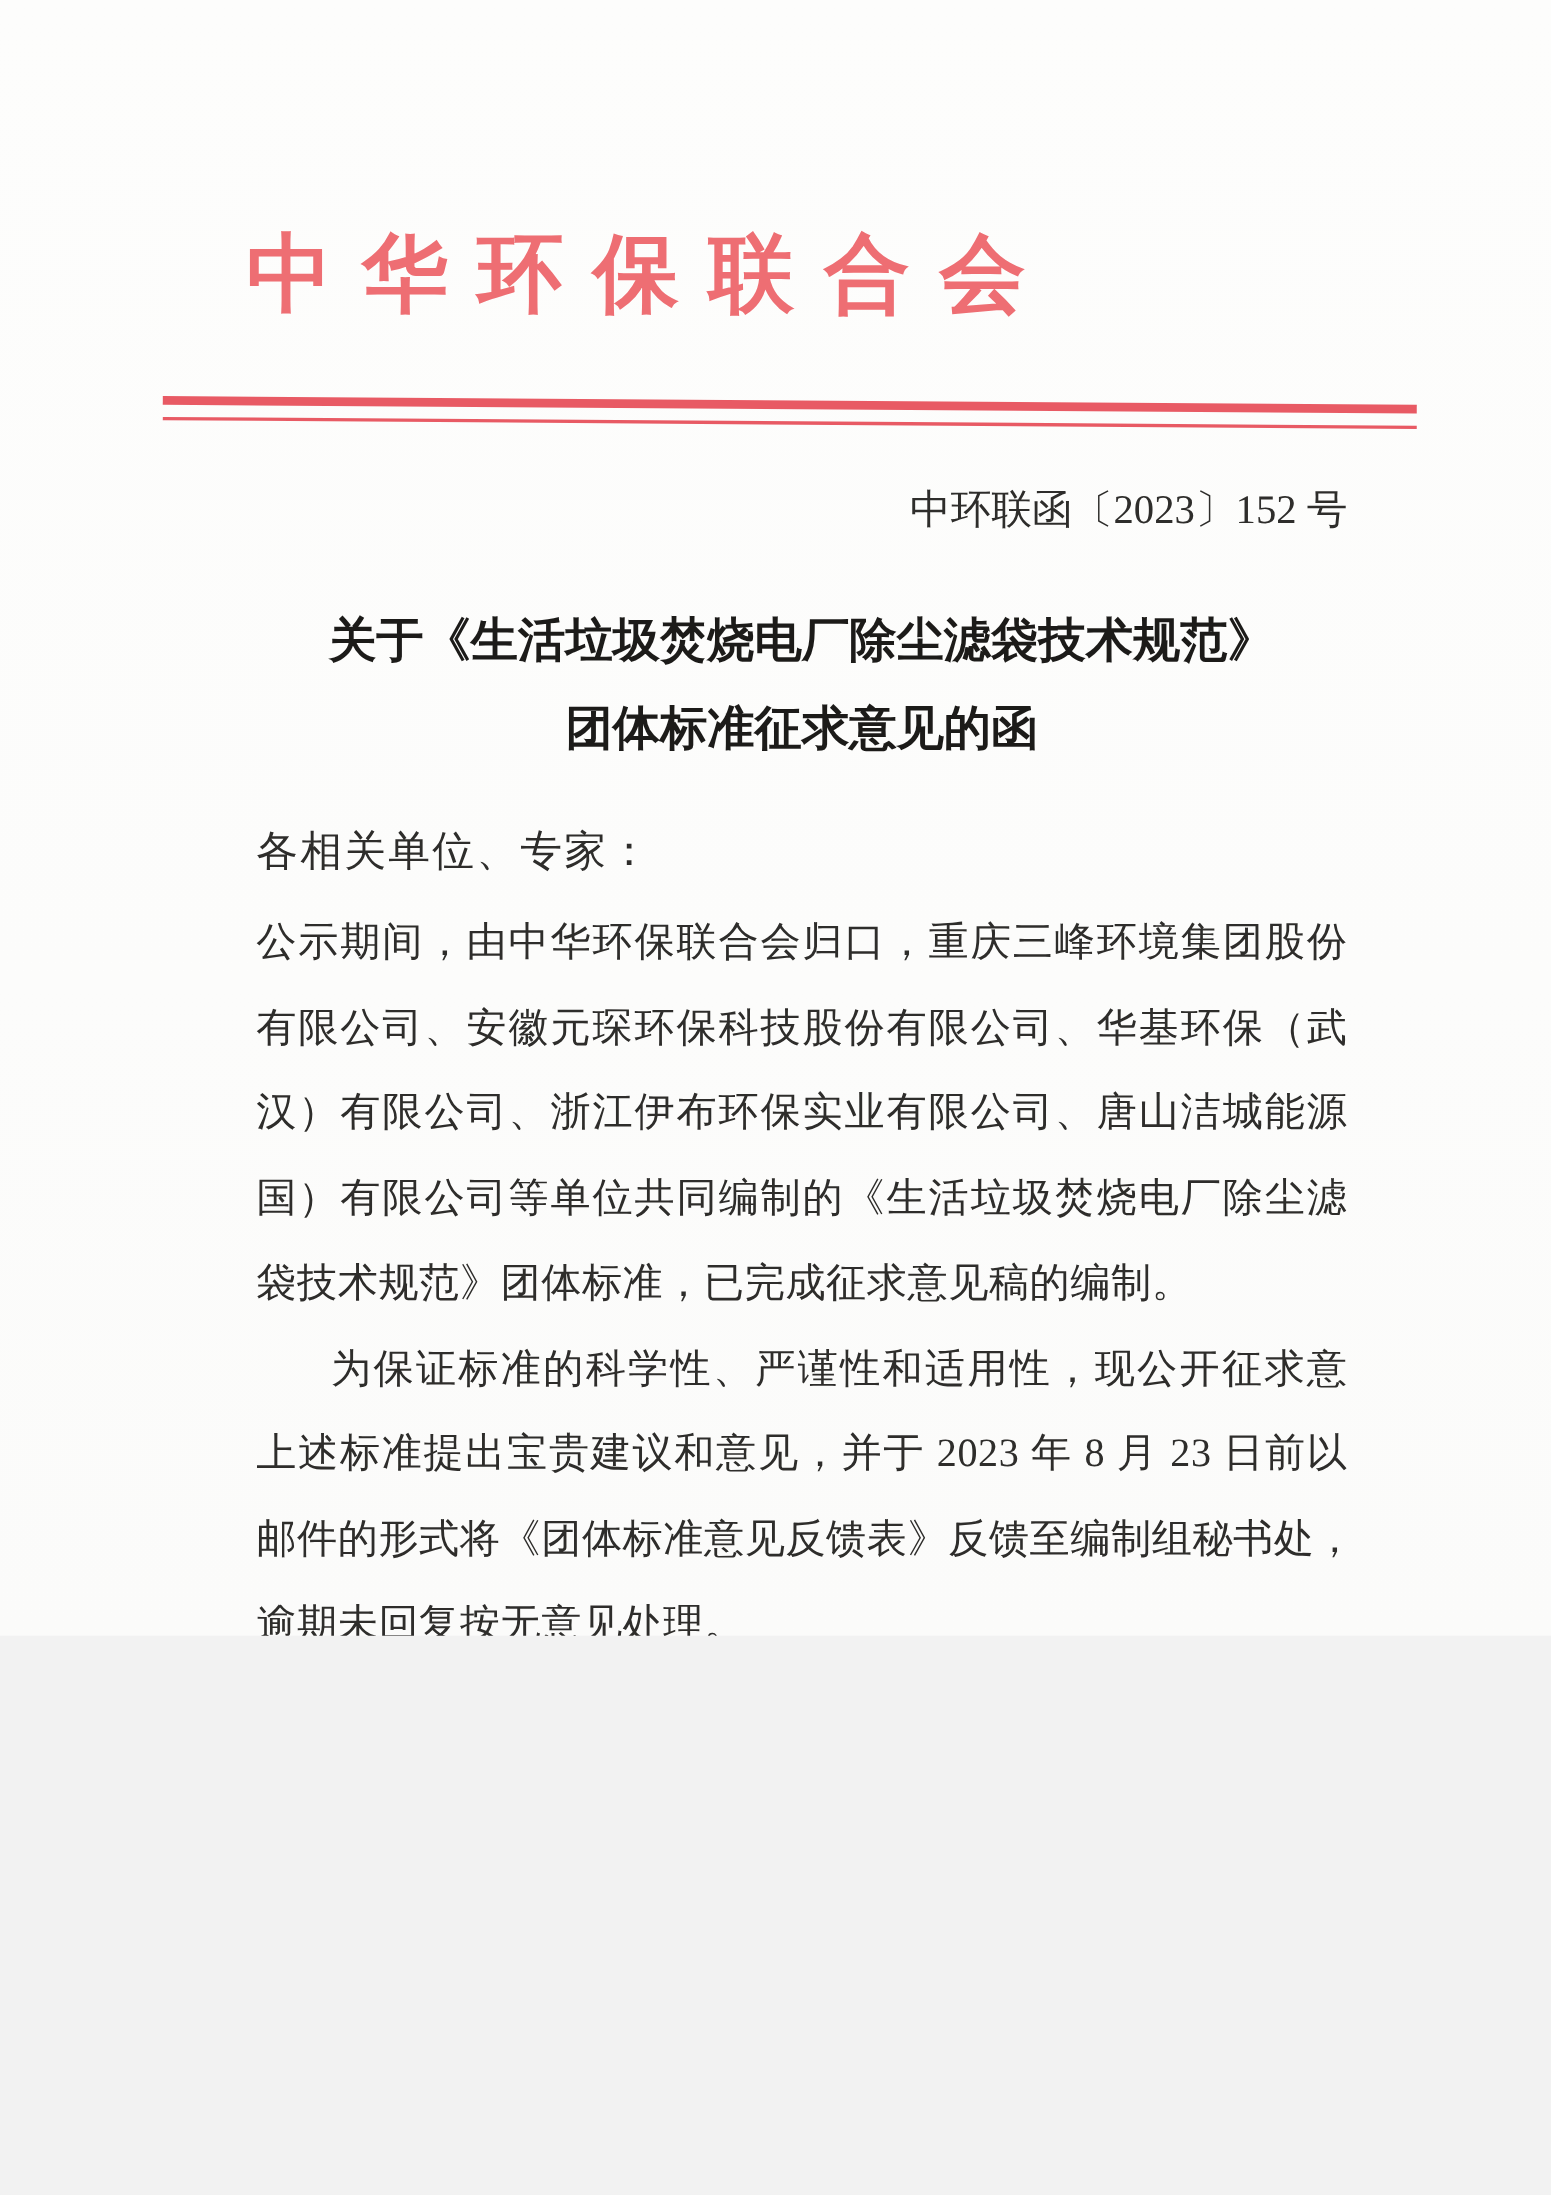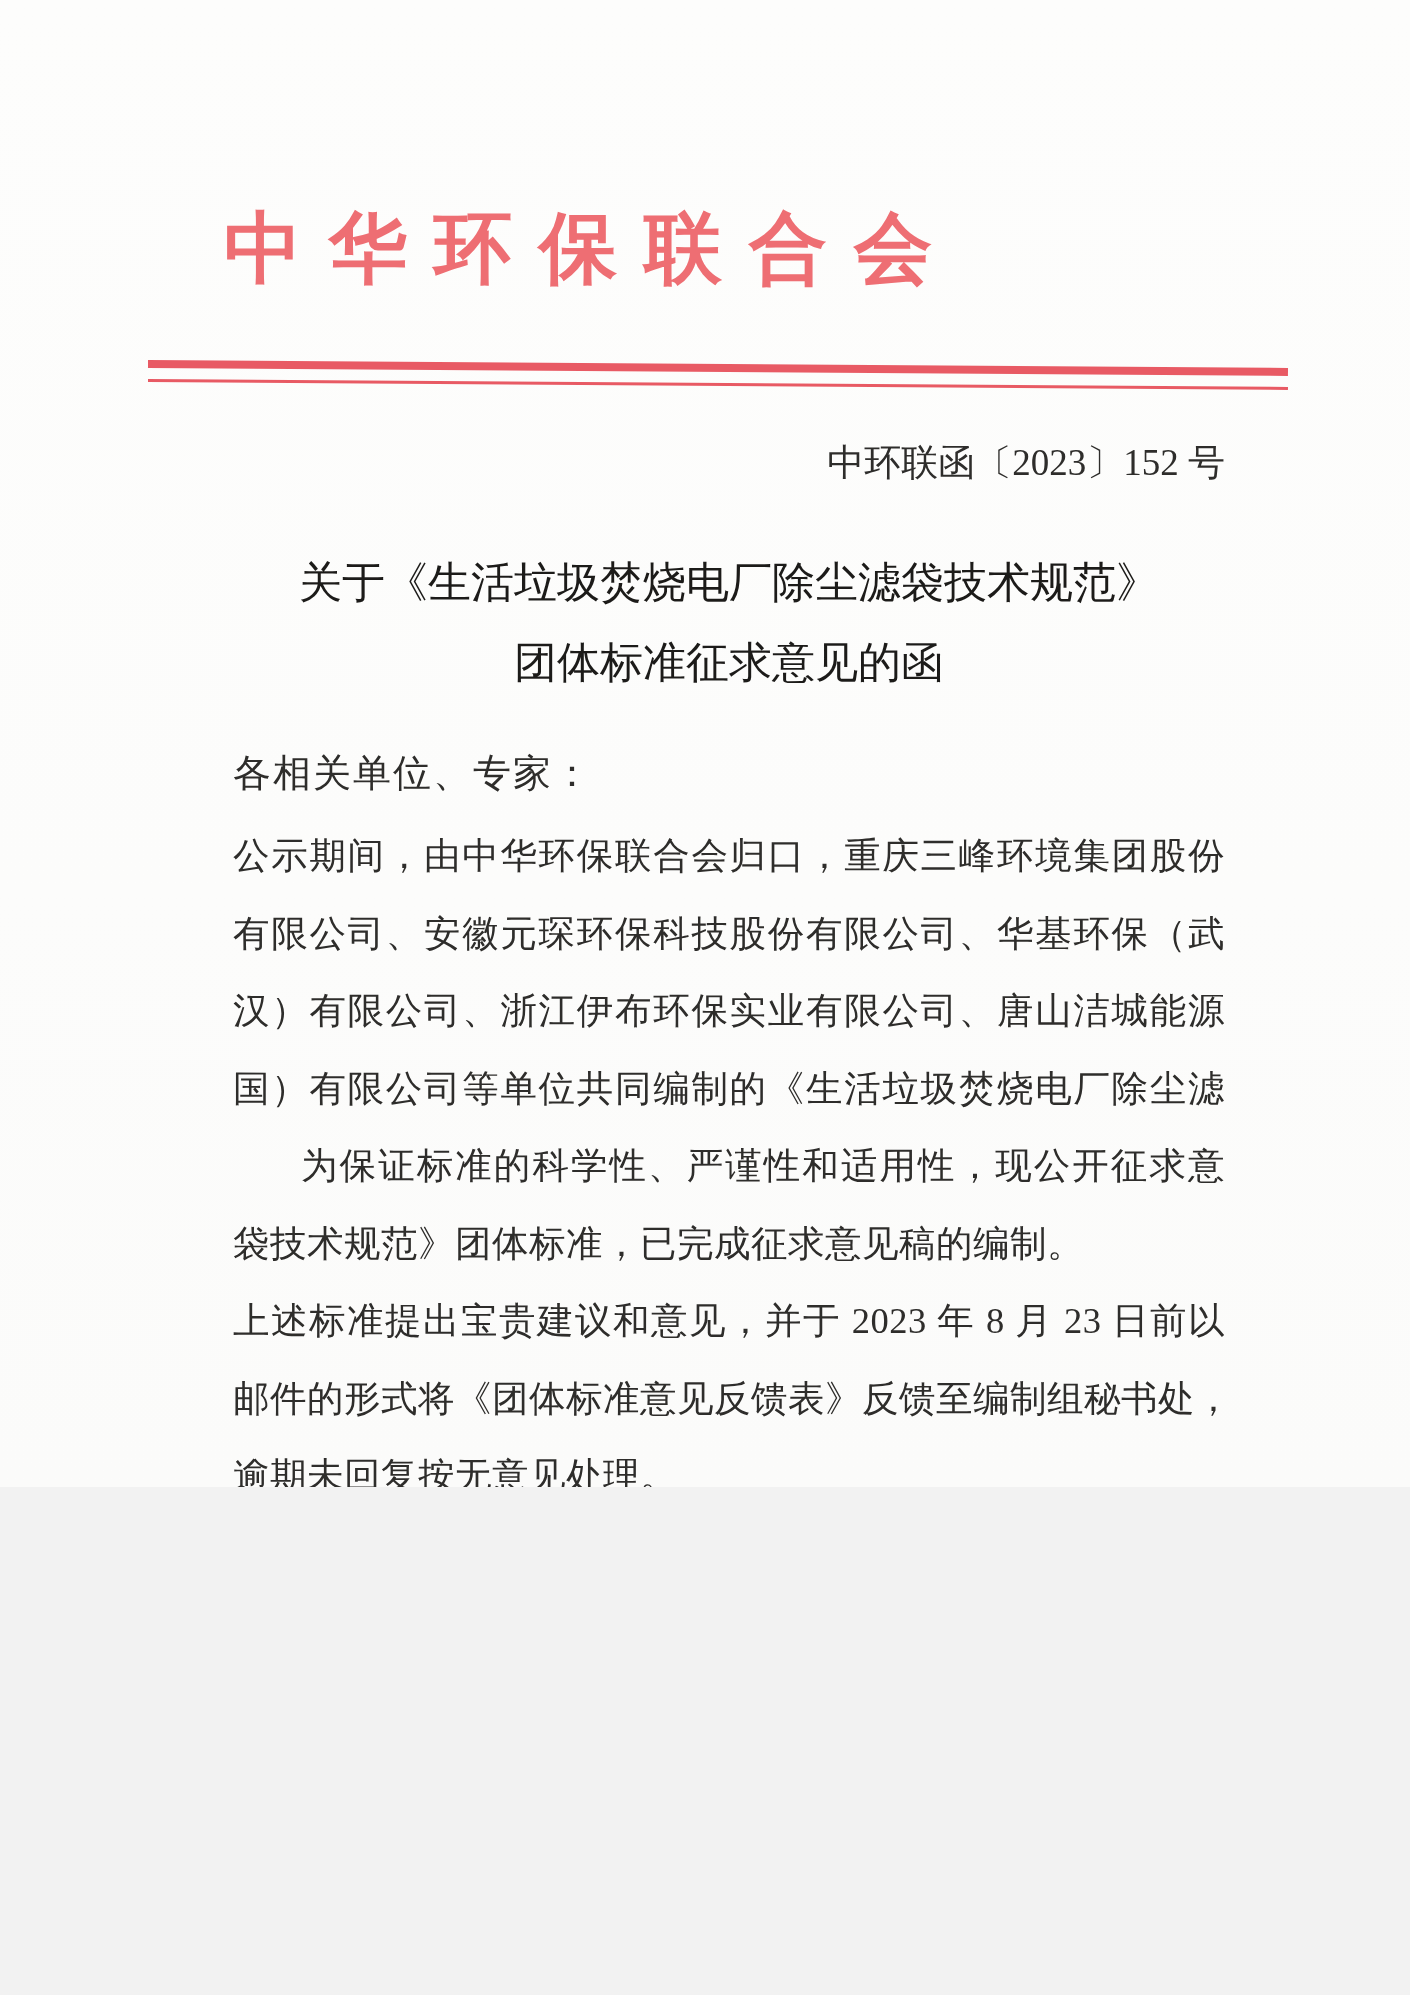--- a/index.html
+++ b/index.html
@@ -50,21 +50,21 @@
     color:var(--ink);
     white-space:nowrap;
   }
   .doc-title{
     position:absolute;
     top:543px;
     left:233px;
     width:992px;
     text-align:center;
     font-size:43px;
-    font-weight:400;
+    font-weight:700;
     color:var(--title-ink);
     line-height:80px;
   }
   .salutation{
     position:absolute;
     top:748px;
     left:233px;
     font-size:38px;
     color:var(--ink);
     letter-spacing:2px;
@@ -119,22 +119,22 @@
     <div>团体标准征求意见的函</div>
   </div>
 
   <div class="salutation">各相关单位、专家：</div>
 
   <div class="body-block">
     <div class="bline">公示期间，由中华环保联合会归口，重庆三峰环境集团股份</div>
     <div class="bline">有限公司、安徽元琛环保科技股份有限公司、华基环保（武</div>
     <div class="bline">汉）有限公司、浙江伊布环保实业有限公司、唐山洁城能源</div>
     <div class="bline">国）有限公司等单位共同编制的《生活垃圾焚烧电厂除尘滤</div>
+    <div class="bline last">袋技术规范》团体标准，已完成征求意见稿的编制。</div>
     <div class="bline indent">为保证标准的科学性、严谨性和适用性，现公开征求意</div>
-    <div class="bline last">袋技术规范》团体标准，已完成征求意见稿的编制。</div>
     <div class="bline">上述标准提出宝贵建议和意见，并于 2023 年 8 月 23 日前以</div>
     <div class="bline">邮件的形式将《团体标准意见反馈表》反馈至编制组秘书处，</div>
     <div class="bline last">逾期未回复按无意见处理。</div>
   </div>
 
   <div class="page-number">— 1 —</div>
 
 </div>
 
 </body></html>

